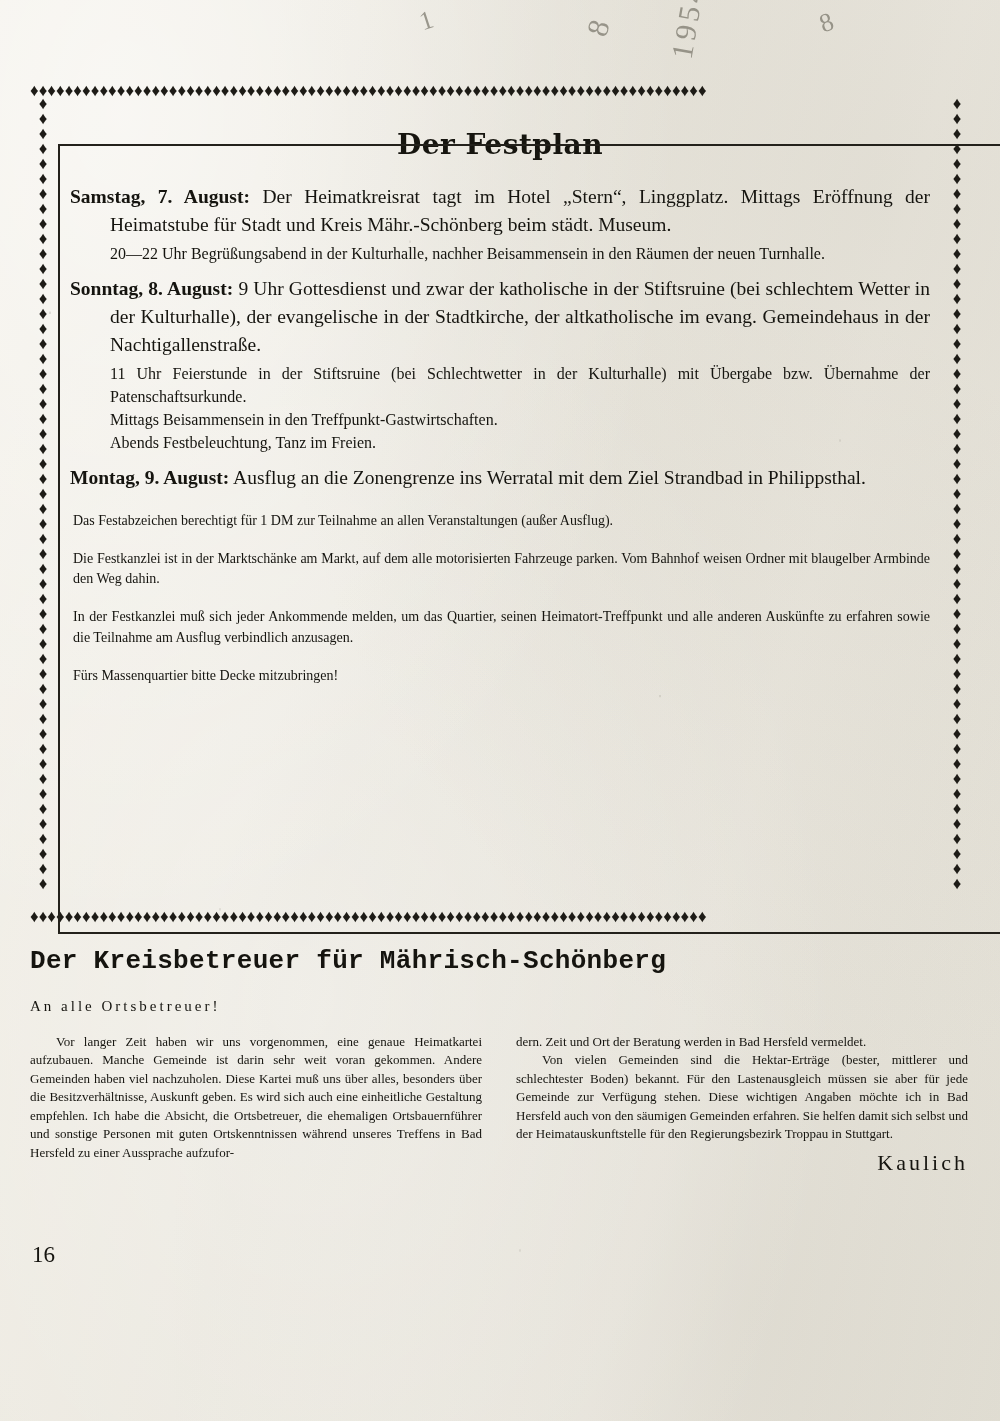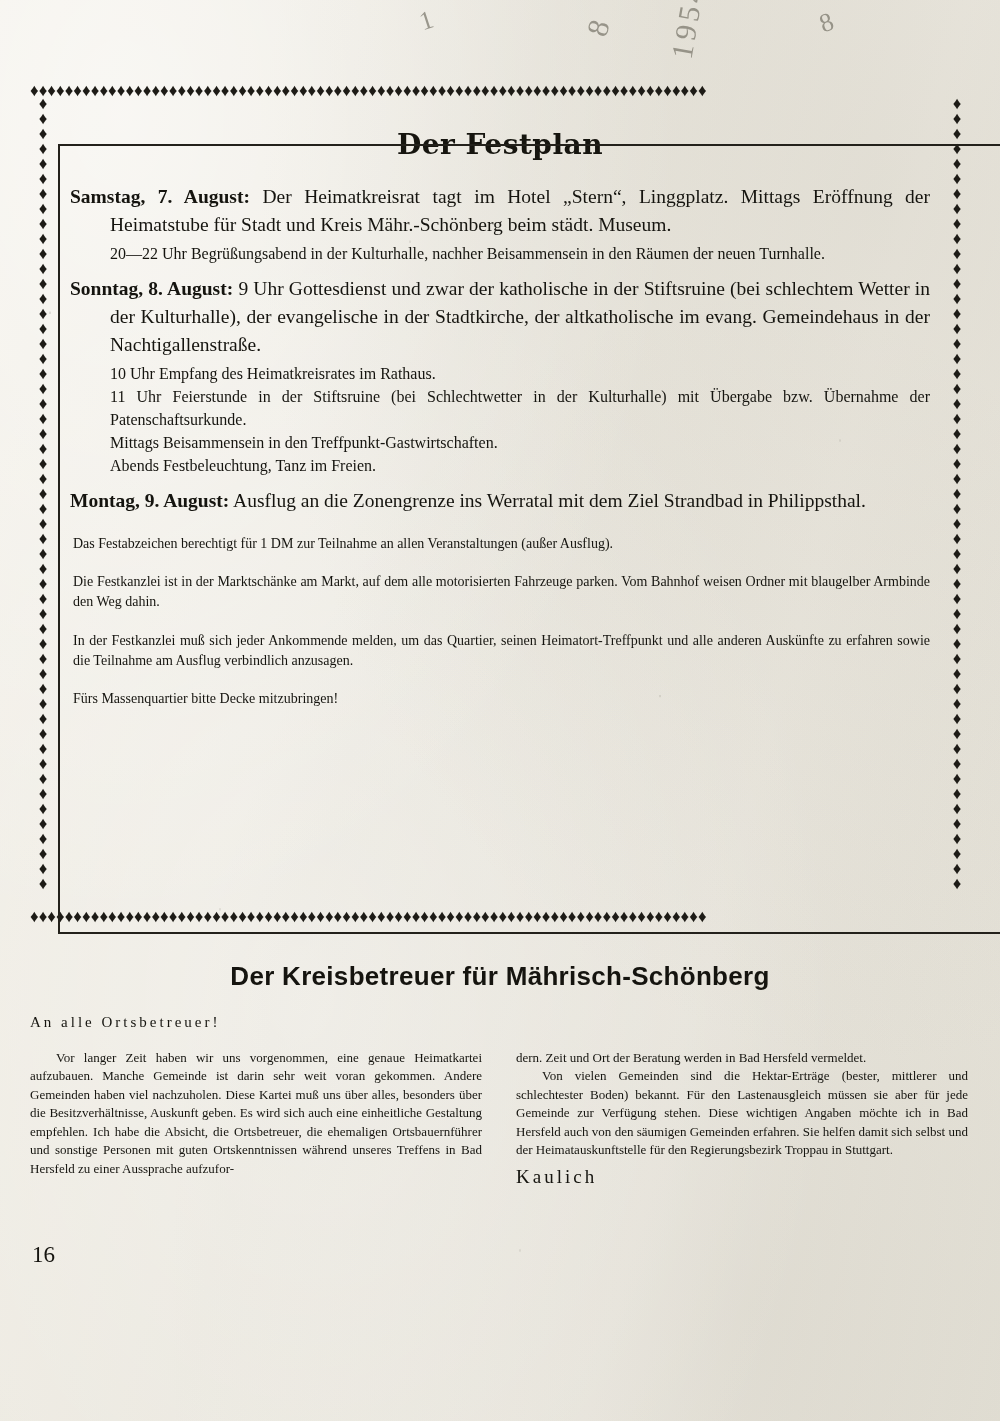--- a/index.html
+++ b/index.html
@@ -96,38 +96,38 @@
   .para{
     font-size:14px; line-height:1.45; text-align:justify;
     margin:18px 0 0 0; padding-left:3px;
   }
 
   
   .sec2{
     position:absolute; left:30px; top:946px; width:940px;
   }
   .sec2 h2{
-    margin:15px; text-align:center;
-    font-family:Liberation Sans, sans-serif;
+    margin:0; 
+    font-family:Liberation Mono, monospace;
     font-size:26px; font-weight:700; letter-spacing:.3px;
   }
   .sec2 .callout{
     text-align:left; font-size:15px; letter-spacing:3px;
     margin:22px 0 18px 0;
   }
   .cols{
     display:flex; gap:34px; margin-top:4px;
   }
   .col{ width:452px; }
   .col p{
     margin:0; font-size:13px; line-height:1.42; text-align:justify;
   }
   .col p.ind{ text-indent:26px; }
   .signature{
-    margin-top:6px; font-size:19px; letter-spacing:3px;
+    margin-top:6px; text-align:right; font-size:22px; letter-spacing:3px;
   }
   .folio{
     position:absolute; left:32px; top:1242px;
     font-size:23px; font-family:"Liberation Serif", serif;
   }
 </style>
 </head>
 <body>
 
 <div class="grain"></div>
@@ -159,21 +159,20 @@
           <span>Der Heimatkreisrat tagt im Hotel „Stern“, Linggplatz. Mittags Eröffnung der Heimatstube für Stadt und Kreis Mähr.-Schönberg beim städt. Museum.</span>
         </p>
         <p class="sub">20—22 Uhr Begrüßungsabend in der Kulturhalle, nachher Beisammensein in den Räumen der neuen Turnhalle.</p>
       </div>
 
       <div style="margin-top:10px;">
         <p class="entry">
           <b>Sonntag, 8. August:</b>
           <span>9 Uhr Gottesdienst und zwar der katholische in der Stiftsruine (bei schlechtem Wetter in der Kulturhalle), der evangelische in der Stadtkirche, der altkatholische im evang. Gemeindehaus in der Nachtigallenstraße.</span>
         </p>
-        <p class="sub">10 Uhr Empfang des Heimatkreisrates im Rathaus.</p>
         <p class="sub">11 Uhr Feierstunde in der Stiftsruine (bei Schlechtwetter in der Kulturhalle) mit Übergabe bzw. Übernahme der Patenschaftsurkunde.</p>
         <p class="sub">Mittags Beisammensein in den Treffpunkt-Gastwirtschaften.</p>
         <p class="sub">Abends Festbeleuchtung, Tanz im Freien.</p>
       </div>
 
       <div style="margin-top:10px;">
         <p class="entry">
           <b>Montag, 9. August:</b>
           <span>Ausflug an die Zonengrenze ins Werratal mit dem Ziel Strandbad in Philippsthal.</span>
         </p>

